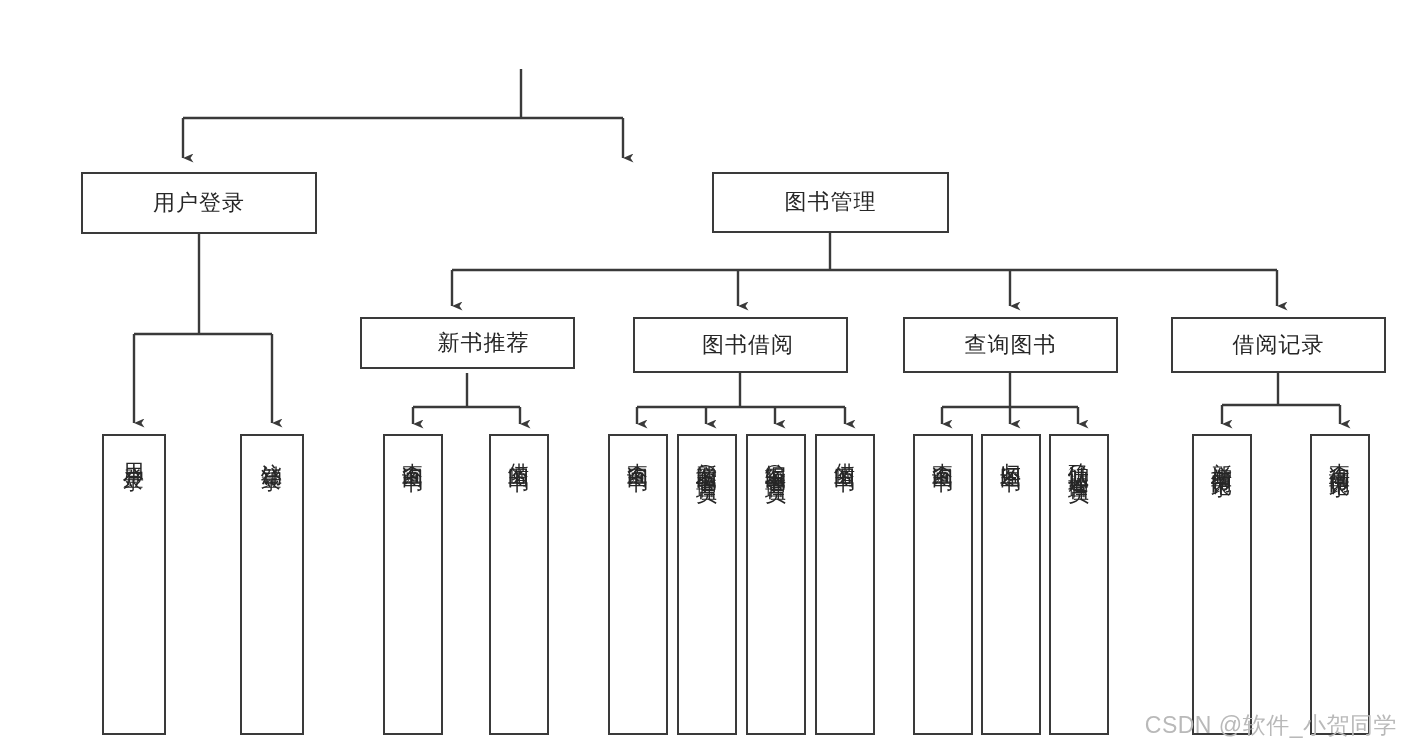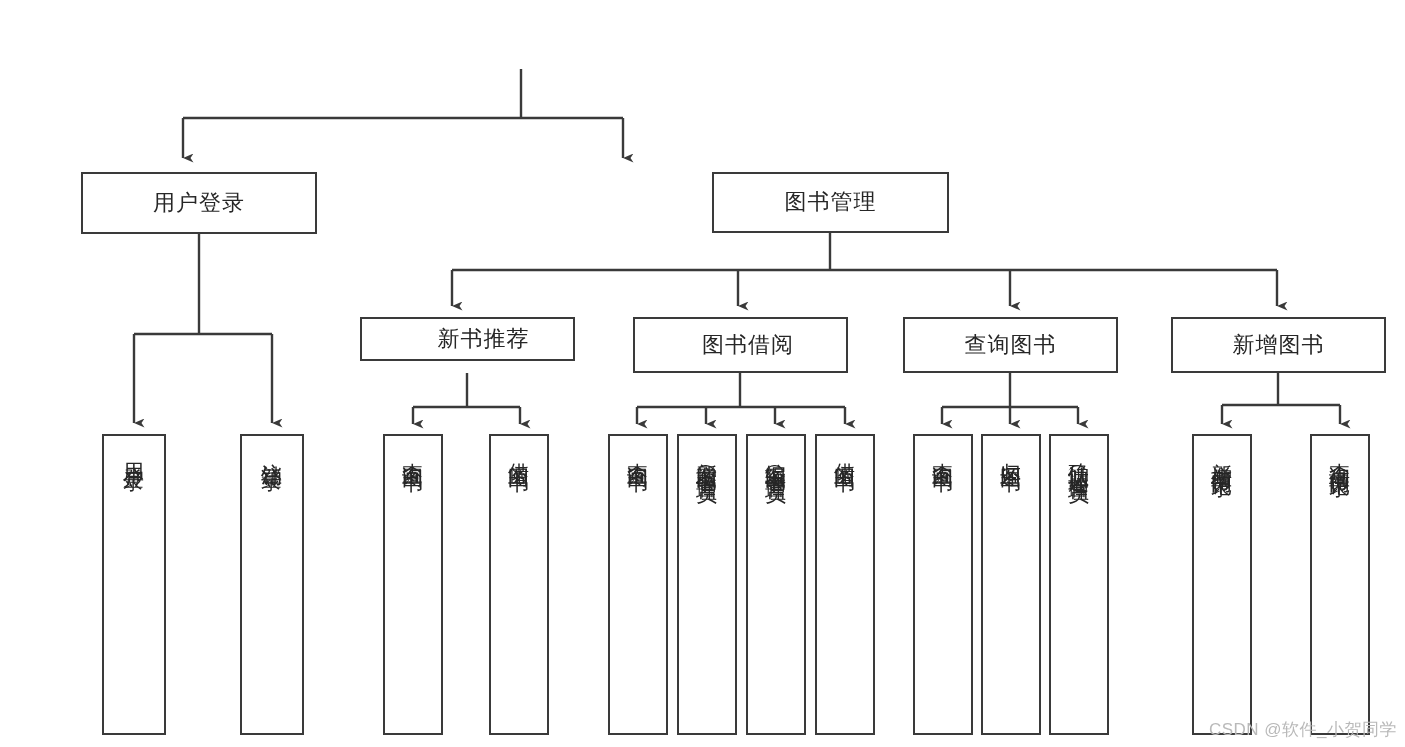--- a/index.html
+++ b/index.html
@@ -58,21 +58,21 @@
   }
   .leaf-label {
     writing-mode: vertical-rl;
     text-orientation: upright;
     white-space: nowrap;
   }
   .watermark {
     position: absolute;
     right: 8px;
     bottom: 6px;
-    font-size: 17px;
+    font-size: 23px;
     color: #b9b9b9;
     letter-spacing: 0.5px;
     white-space: nowrap;
   }
 </style>
 </head>
 <body>
 
 <div id="canvas">
 
@@ -123,24 +123,24 @@
       <path d="M1222,405 L1340,405"></path>
       <path d="M1222,405 L1222,424" marker-end="url(#arrow)"></path>
       <path d="M1340,405 L1340,424" marker-end="url(#arrow)"></path>
     </g>
   </svg>
 
 
   <div class="node horiz" style="left:81px; top:172px; width:236px; height:62px;">用户登录</div>
   <div class="node horiz" style="left:712px; top:172px; width:237px; height:61px;">图书管理</div>
 
-  <div class="node horiz" style="left:360px; top:317px; width:215px; height:44px;padding-left:32px;">新书推荐</div>
+  <div class="node horiz" style="left:360px; top:317px; width:215px; height:52px;padding-left:32px;">新书推荐</div>
   <div class="node horiz" style="left:633px; top:317px; width:215px; height:56px;padding-left:15px;">图书借阅</div>
   <div class="node horiz" style="left:903px; top:317px; width:215px; height:56px;">查询图书</div>
-  <div class="node horiz" style="left:1171px; top:317px; width:215px; height:56px;">新增图书</div>
+  <div class="node horiz" style="left:1171px; top:317px; width:215px; height:56px;">借阅记录</div>
 
   <div class="node vert" style="left:102px; top:434px; width:64px; height:301px;">
     <span class="leaf-label">用户登录</span>
   </div>
   <div class="node vert" style="left:240px; top:434px; width:64px; height:301px;">
     <span class="leaf-label">注销登录</span>
   </div>
 
   <div class="node vert" style="left:383px; top:434px; width:60px; height:301px;">
     <span class="leaf-label">查询图书</span>

